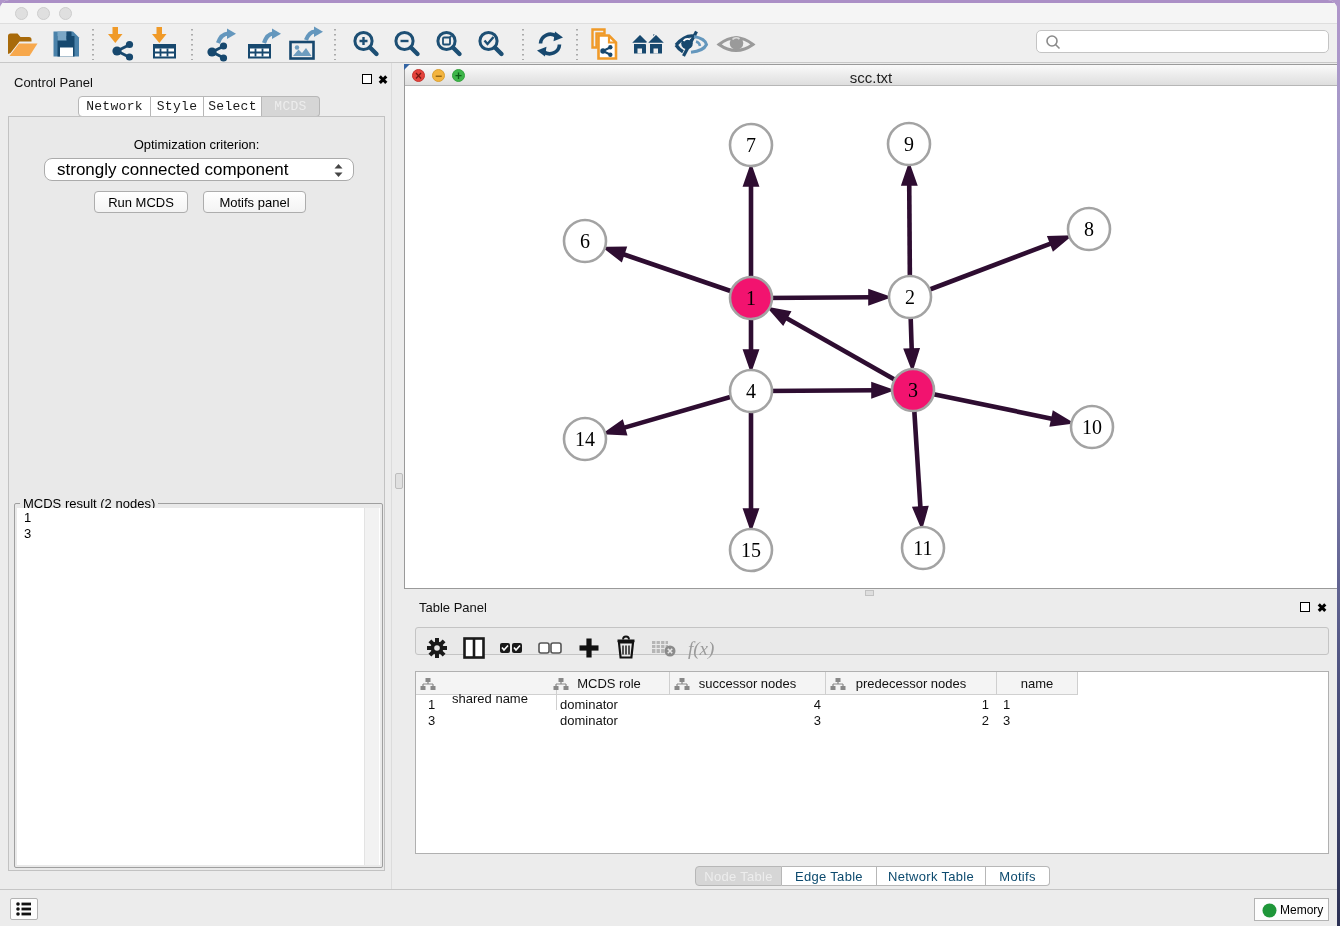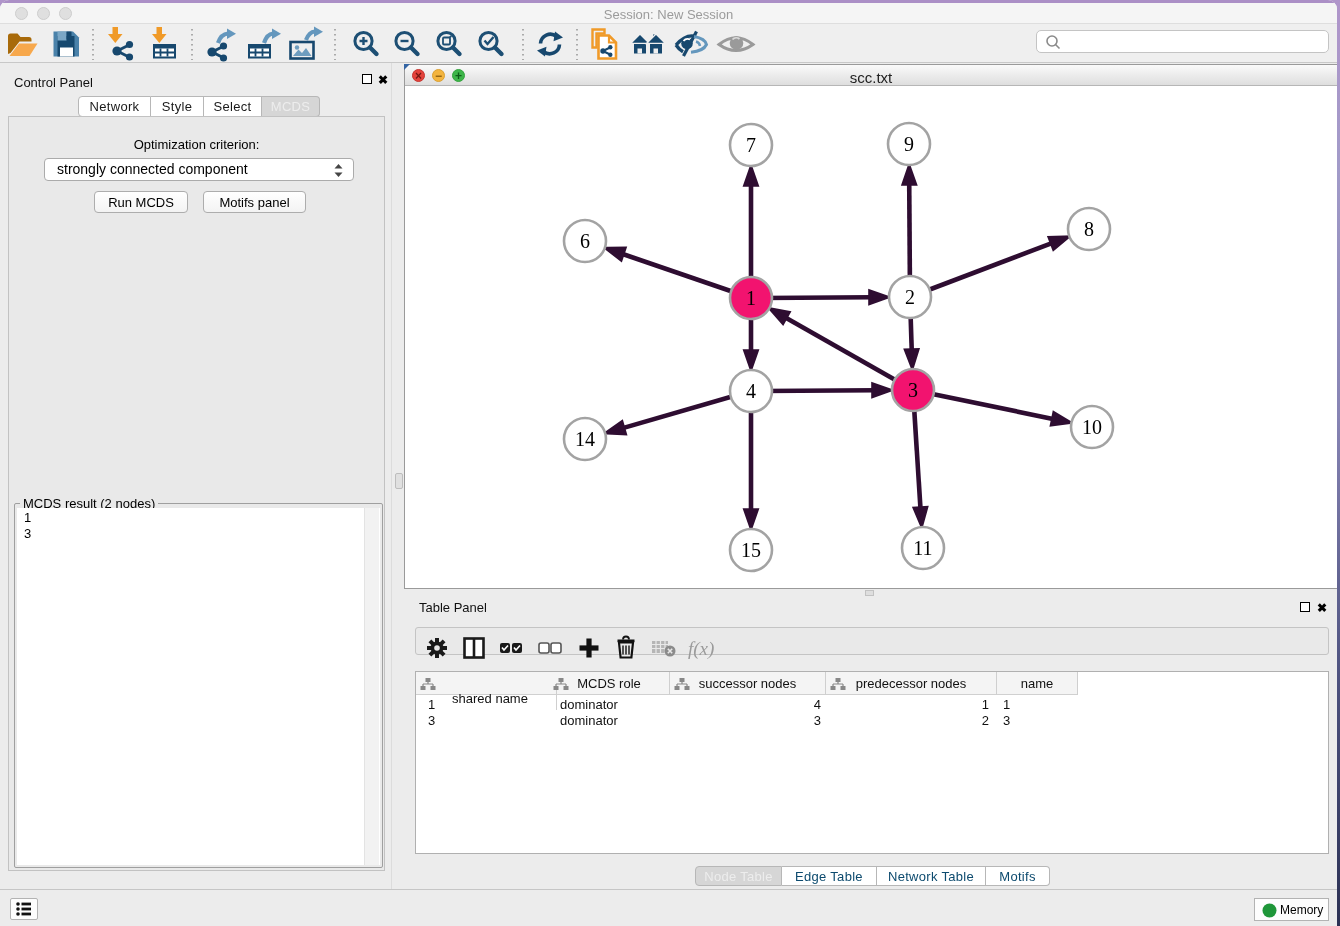--- a/index.html
+++ b/index.html
@@ -13,21 +13,21 @@
 .tl { position:absolute; top:4px; width:13px; height:13px; border-radius:50%; background:#dfdfdf; border:1px solid #cdcdcd; }
 .wtitle { position:absolute; top:4px; left:0; width:1337px; text-align:center; font-size:13px; color:#9b9b9b; }
 
 .toolbar { position:absolute; left:0; top:24px; width:1337px; height:39px; background:#efefef; border-bottom:1px solid #c8c8c8; }
 .search { position:absolute; left:1036px; top:6px; width:293px; height:23px; background:#fff; border:1px solid #c4c4c4; border-radius:5px; }
 
 .cpanel { position:absolute; left:0; top:63px; width:391px; height:826px; background:#ececec; }
 .phead { font-size:13px; color:#111; }
 .floatbox { position:absolute; width:10px; height:10px; border:1.5px solid #000; background:#fff; }
 .xicon { position:absolute; font-size:12px; font-weight:bold; color:#000; line-height:10px; }
-.tabrow { position:absolute; display:flex; }
+.tabrow { position:absolute; display:flex;font-family:Liberation Mono, monospace; }
 .tab { height:21px; line-height:20px; background:#fff; border:1px solid #b7b7b7; border-left:none; font-size:13px; color:#1a1a1a; text-align:center; letter-spacing:0.3px; }
 .tab.first { border-left:1px solid #b7b7b7; border-radius:4px 0 0 4px; }
 .tab.last { border-radius:0 4px 4px 0; }
 .tab.sel { background:#d6d6d6; color:#ededed; }
 .tcontent { position:absolute; left:8px; top:53px; width:377px; height:755px; background:#e9e9e9; border:1px solid #c2c2c2; }
 .selectbox { position:absolute; background:#fff; border:1px solid #ababab; border-radius:4px; font-size:13px; color:#000; }
 .btn { position:absolute; background:linear-gradient(#ffffff,#f3f3f3); border:1px solid #adadad; border-radius:4px; font-size:13px; color:#000; text-align:center; }
 .groupbox { position:absolute; border:1px solid #9f9f9f; border-radius:2px; }
 .legend { position:absolute; top:-8px; left:5px; background:#e9e9e9; padding:0 3px; font-size:13px; color:#000; white-space:nowrap; }
 .resultarea { position:absolute; background:#fff; font-size:13px; color:#000; }
@@ -60,21 +60,20 @@
 </style>
 </head>
 <body>
 <div class="win">
   <div class="purpletop"></div>
 
   <div class="titlebar">
     <div class="tl" style="left:15px;"></div>
     <div class="tl" style="left:37px;"></div>
     <div class="tl" style="left:59px;"></div>
-    <div class="wtitle">Session: New Session</div>
   </div>
 
   <div class="toolbar">
     <svg width="780" height="39" viewBox="0 0 780 39" style="position:absolute;left:0;top:0;">
 
       <g stroke="#9a9a9a" stroke-width="1.6" stroke-dasharray="1.6,3.4">
         <line x1="93" y1="5" x2="93" y2="36"></line>
           <line x1="192" y1="5" x2="192" y2="36"></line>
         <line x1="335" y1="5" x2="335" y2="36"></line>
           <line x1="523" y1="5" x2="523" y2="36"></line>
@@ -217,21 +216,21 @@
     <div class="floatbox" style="left:362px; top:11px;"></div>
     <div class="xicon" style="left:378px; top:12px;">✖</div>
     <div class="tabrow" style="left:78px; top:33px;">
       <div class="tab first" style="width:73px;">Network</div>
       <div class="tab" style="width:53px;">Style</div>
       <div class="tab" style="width:58px;">Select</div>
       <div class="tab last sel" style="width:58px;">MCDS</div>
     </div>
     <div class="tcontent">
       <div class="abs" style="left:0; top:20px; width:100%; text-align:center; font-size:13px;">Optimization criterion:</div>
-      <div class="selectbox" style="left:35px; top:41px; width:310px; height:23px; line-height:21px; padding-left:12px; font-size:14px;">strongly connected component
+      <div class="selectbox" style="left:35px; top:41px; width:310px; height:23px; line-height:21px; padding-left:12px; font-size:17px;border-radius:8px;">strongly connected component
         <svg class="abs" style="right:9px; top:4px;" width="11" height="15" viewBox="0 0 11 15">
           <path d="M1.5 5.5 L5.5 1 L9.5 5.5 Z" fill="#444"></path>
           <path d="M1.5 9.5 L5.5 14 L9.5 9.5 Z" fill="#444"></path>
         </svg>
       </div>
       <div class="btn" style="left:85px; top:74px; width:94px; height:22px; line-height:21px;">Run MCDS</div>
       <div class="btn" style="left:194px; top:74px; width:103px; height:22px; line-height:21px;">Motifs panel</div>
       <div class="groupbox" style="left:5px; top:386px; width:369px; height:365px;">
         <div class="legend">MCDS result (2 nodes)</div>
         <div class="resultarea" style="left:2px; top:4px; width:363px; height:357px; padding:2px 0 0 7px; line-height:16px;">1<br>3</div>

